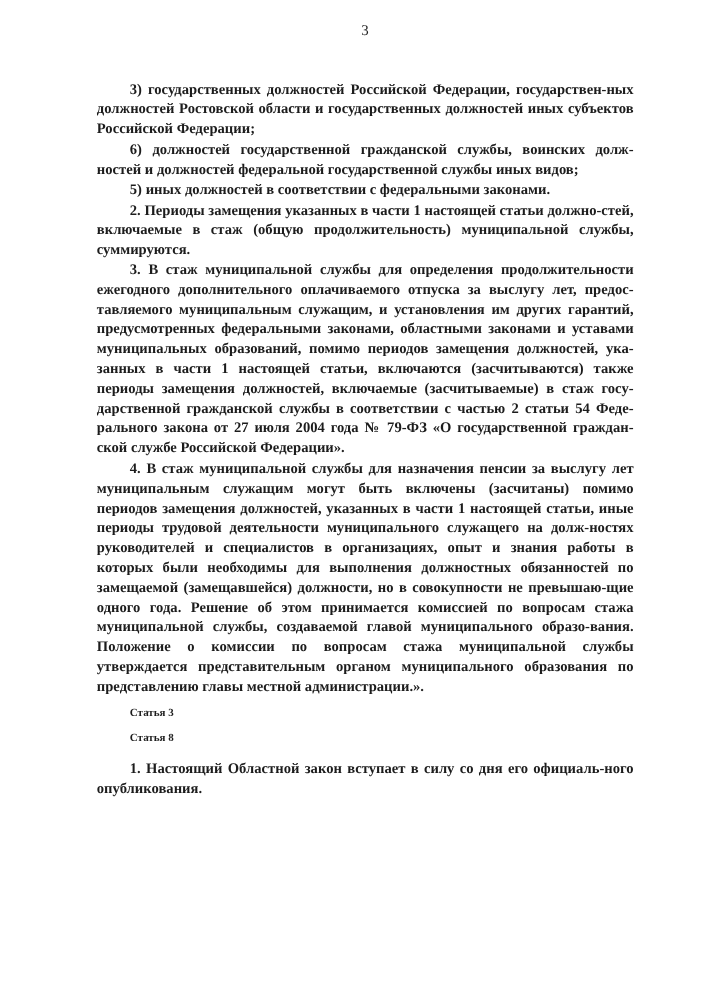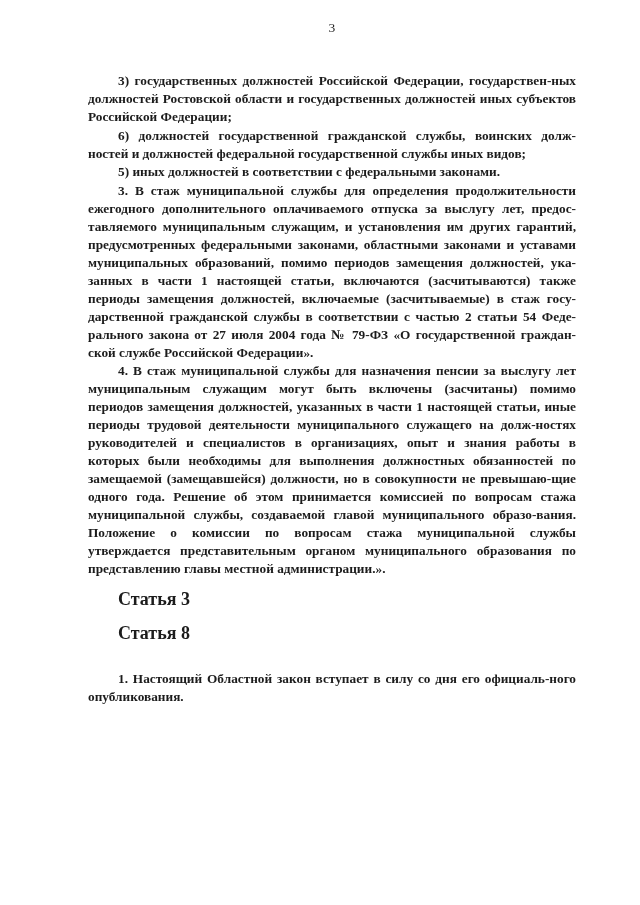--- a/index.html
+++ b/index.html
@@ -37,37 +37,38 @@
   }
   .para {
     margin: 0 0 0.5px 0;
     text-indent: 30px;
     hyphens: manual;
     font-weight: bold;
   }
   .heading {
     margin: 9px 0 1px 0;
     text-indent: 30px;
-    font-size: 18px;
+    font-size: 10px;
     font-weight: bold;
     text-align: left;
   }
   .gap-before {
-    margin-top: 25px;
+    margin-top: 12px;
   }
 </style>
 </head>
 <body>
 
 <div class="page">
   <div class="page-number">3</div>
 
   <div class="doc-body">
     <p class="para">3) государственных должностей Российской Федерации, государствен-ных должностей Ростовской области и государственных должностей иных субъектов Российской Федерации;</p>
     <p class="para">6) должностей государственной гражданской службы, воинских долж-ностей и должностей федеральной государственной службы иных видов;</p>
     <p class="para">5) иных должностей в соответствии с федеральными законами.</p>
+    <p class="para">2. Периоды замещения указанных в части 1 настоящей статьи должно-стей, включаемые в стаж (общую продолжительность) муниципальной службы, суммируются.</p>
     <p class="para">3. В стаж муниципальной службы для определения продолжительности ежегодного дополнительного оплачиваемого отпуска за выслугу лет, предос-тавляемого муниципальным служащим, и установления им других гарантий, предусмотренных федеральными законами, областными законами и уставами муниципальных образований, помимо периодов замещения должностей, ука-занных в части 1 настоящей статьи, включаются (засчитываются) также периоды замещения должностей, включаемые (засчитываемые) в стаж госу-дарственной гражданской службы в соответствии с частью 2 статьи 54 Феде-рального закона от 27 июля 2004 года № 79-ФЗ «О государственной граждан-ской службе Российской Федерации».</p>
     <p class="para">4. В стаж муниципальной службы для назначения пенсии за выслугу лет муниципальным служащим могут быть включены (засчитаны) помимо периодов замещения должностей, указанных в части 1 настоящей статьи, иные периоды трудовой деятельности муниципального служащего на долж-ностях руководителей и специалистов в организациях, опыт и знания работы в которых были необходимы для выполнения должностных обязанностей по замещаемой (замещавшейся) должности, но в совокупности не превышаю-щие одного года. Решение об этом принимается комиссией по вопросам стажа муниципальной службы, создаваемой главой муниципального образо-вания. Положение о комиссии по вопросам стажа муниципальной службы утверждается представительным органом муниципального образования по представлению главы местной администрации.».</p>
     <p class="heading">Статья 3</p>
     <p class="heading">Статья 8</p>
     <p class="para gap-before">1. Настоящий Областной закон вступает в силу со дня его официаль-ного опубликования.</p>
   </div>
 </div>
 
 </body></html>

